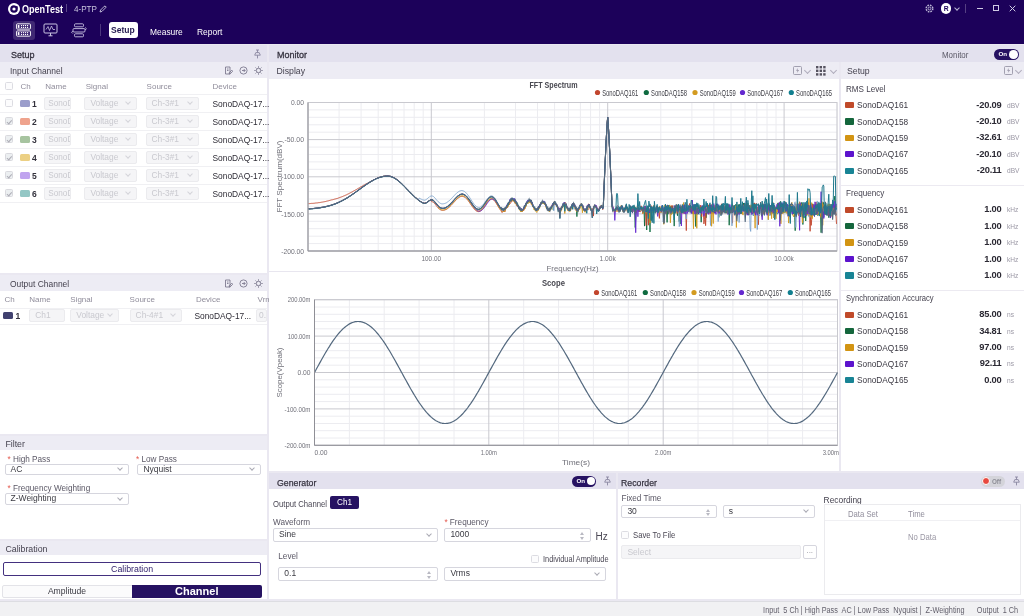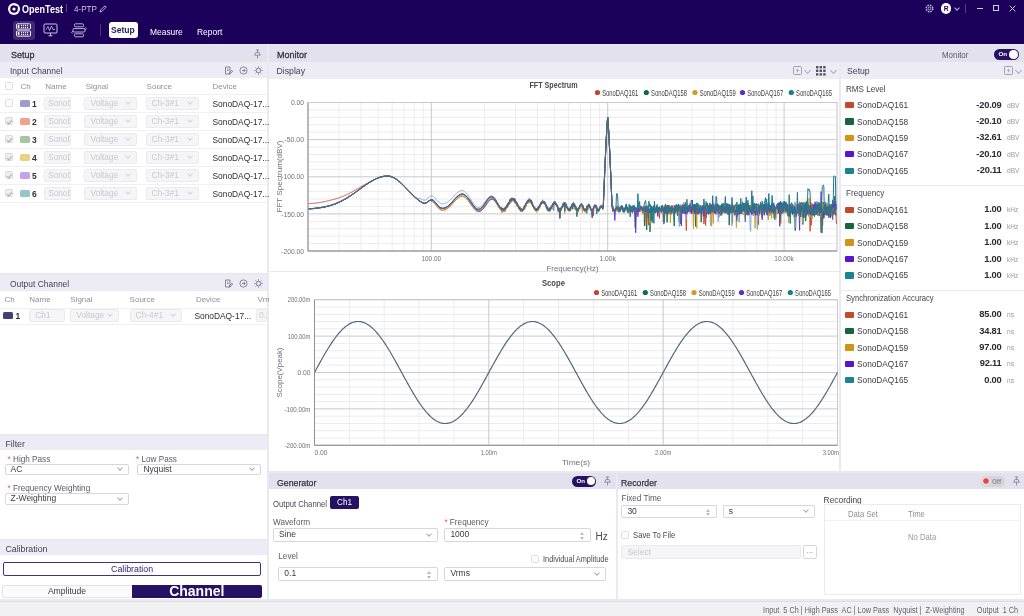--- a/index.html
+++ b/index.html
@@ -198,21 +198,21 @@
 <div style="position:absolute;left:4.5px;top:463.8px;width:124.8px;height:11.5px;background:#fff;border:1px solid #d6d6de;border-radius:2px;font-size:8.5px;color:#3a3a42;line-height:9.5px;padding-left:5px;box-sizing:border-box;white-space:nowrap;overflow:hidden">AC<div style="position:absolute;right:6px;top:1.5px;width:4px;height:4px;border-right:1.1px solid #aaaab4;border-bottom:1.1px solid #aaaab4;transform:rotate(45deg)"></div></div>
 <div style="position:absolute;left:137.4px;top:463.8px;width:123.8px;height:11.5px;background:#fff;border:1px solid #d6d6de;border-radius:2px;font-size:8.5px;color:#3a3a42;line-height:9.5px;padding-left:5px;box-sizing:border-box;white-space:nowrap;overflow:hidden">Nyquist<div style="position:absolute;right:6px;top:1.5px;width:4px;height:4px;border-right:1.1px solid #aaaab4;border-bottom:1.1px solid #aaaab4;transform:rotate(45deg)"></div></div>
 <div style="position:absolute;left:7.5px;top:484.2px;font-size:8.2px;color:#5b5866;white-space:nowrap"><span style="color:#e45a4f">* </span>Frequency Weighting</div>
 <div style="position:absolute;left:4.5px;top:493.4px;width:124.8px;height:11.5px;background:#fff;border:1px solid #d6d6de;border-radius:2px;font-size:8.5px;color:#3a3a42;line-height:9.5px;padding-left:5px;box-sizing:border-box;white-space:nowrap;overflow:hidden">Z-Weighting<div style="position:absolute;right:6px;top:1.5px;width:4px;height:4px;border-right:1.1px solid #aaaab4;border-bottom:1.1px solid #aaaab4;transform:rotate(45deg)"></div></div>
 <div class="abs" style="left:0;top:539px;width:266.5px;height:2px;background:#eae8f1"></div>
 <div class="abs" style="left:0;top:541px;width:266.5px;height:13.5px;background:#edecf4"></div>
 <div style="position:absolute;left:5.4px;top:544px;font-size:8.8px;color:#45424f;white-space:nowrap">Calibration</div>
 <div class="abs" style="left:3.2px;top:562.4px;width:257.8px;height:13.6px;border:1px solid #43307f;border-radius:2px;background:#fff;line-height:12px;text-align:center;font-size:8.8px;color:#2c1b69">Calibration</div>
 <div class="abs" style="left:2px;top:584.5px;width:259.5px;height:13px;border:1px solid #e3e3e8;border-radius:2px;background:#fbfbfc"></div>
 <div class="abs" style="left:2px;top:584.5px;width:130px;height:13px;line-height:13px;text-align:center;font-size:8.6px;color:#3a3a42">Amplitude</div>
-<div class="abs" style="left:132px;top:584.5px;width:129.5px;height:13px;background:#261262;border-radius:0 2px 2px 0;line-height:13px;text-align:center;font-size:14px;color:#fff;font-weight:bold">Channel</div>
+<div class="abs" style="left:132px;top:584.5px;width:129.5px;height:13px;background:#261262;border-radius:0 2px 2px 0;line-height:13px;text-align:center;font-size:11px;color:#fff;font-weight:bold">Channel</div>
 <div class="abs" style="left:268.5px;top:45px;width:755.5px;height:16.5px;background:#e3e1ee"></div>
 <div style="position:absolute;left:276.5px;top:48.5px;font-size:9.8px;color:#35323f;-webkit-text-stroke:0.3px #35323f;transform:scaleX(0.92);transform-origin:0 50%;white-space:nowrap">Monitor</div>
 <div style="position:absolute;left:942px;top:50px;font-size:8.6px;color:#5a5866;transform:scaleX(0.92);transform-origin:0 50%;white-space:nowrap">Monitor</div>
 <div style="position:absolute;left:994px;top:48.5px;width:25px;height:11.5px;background:#261262;border-radius:5.75px">
     <span style="position:absolute;left:4.5px;top:1.8px;font-size:6.2px;color:#fff;font-weight:bold">On</span>
     <div style="position:absolute;right:1.5px;top:1.5px;width:8.5px;height:8.5px;background:#fff;border-radius:50%"></div>
   </div>
 <div class="abs" style="left:268.5px;top:61.5px;width:570.5px;height:17px;background:#edecf4"></div>
 <div style="position:absolute;left:276.5px;top:66px;font-size:8.7px;color:#45424f;white-space:nowrap">Display</div>
 <svg class="abs" style="left:792.5px;top:65.5px" width="9" height="9" viewBox="0 0 9 9">

